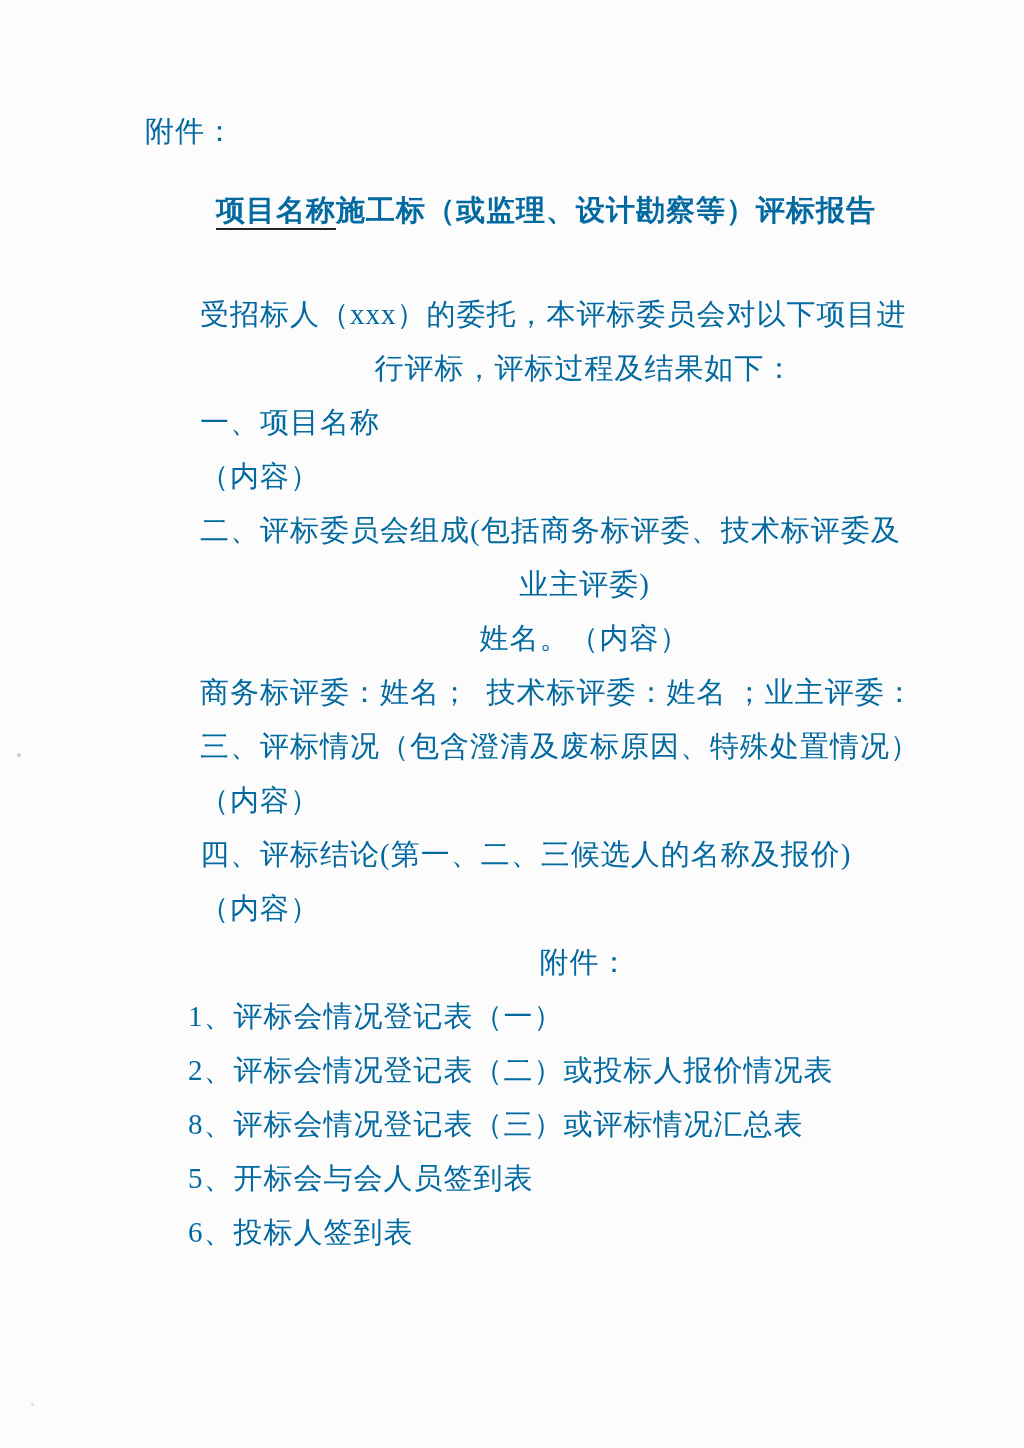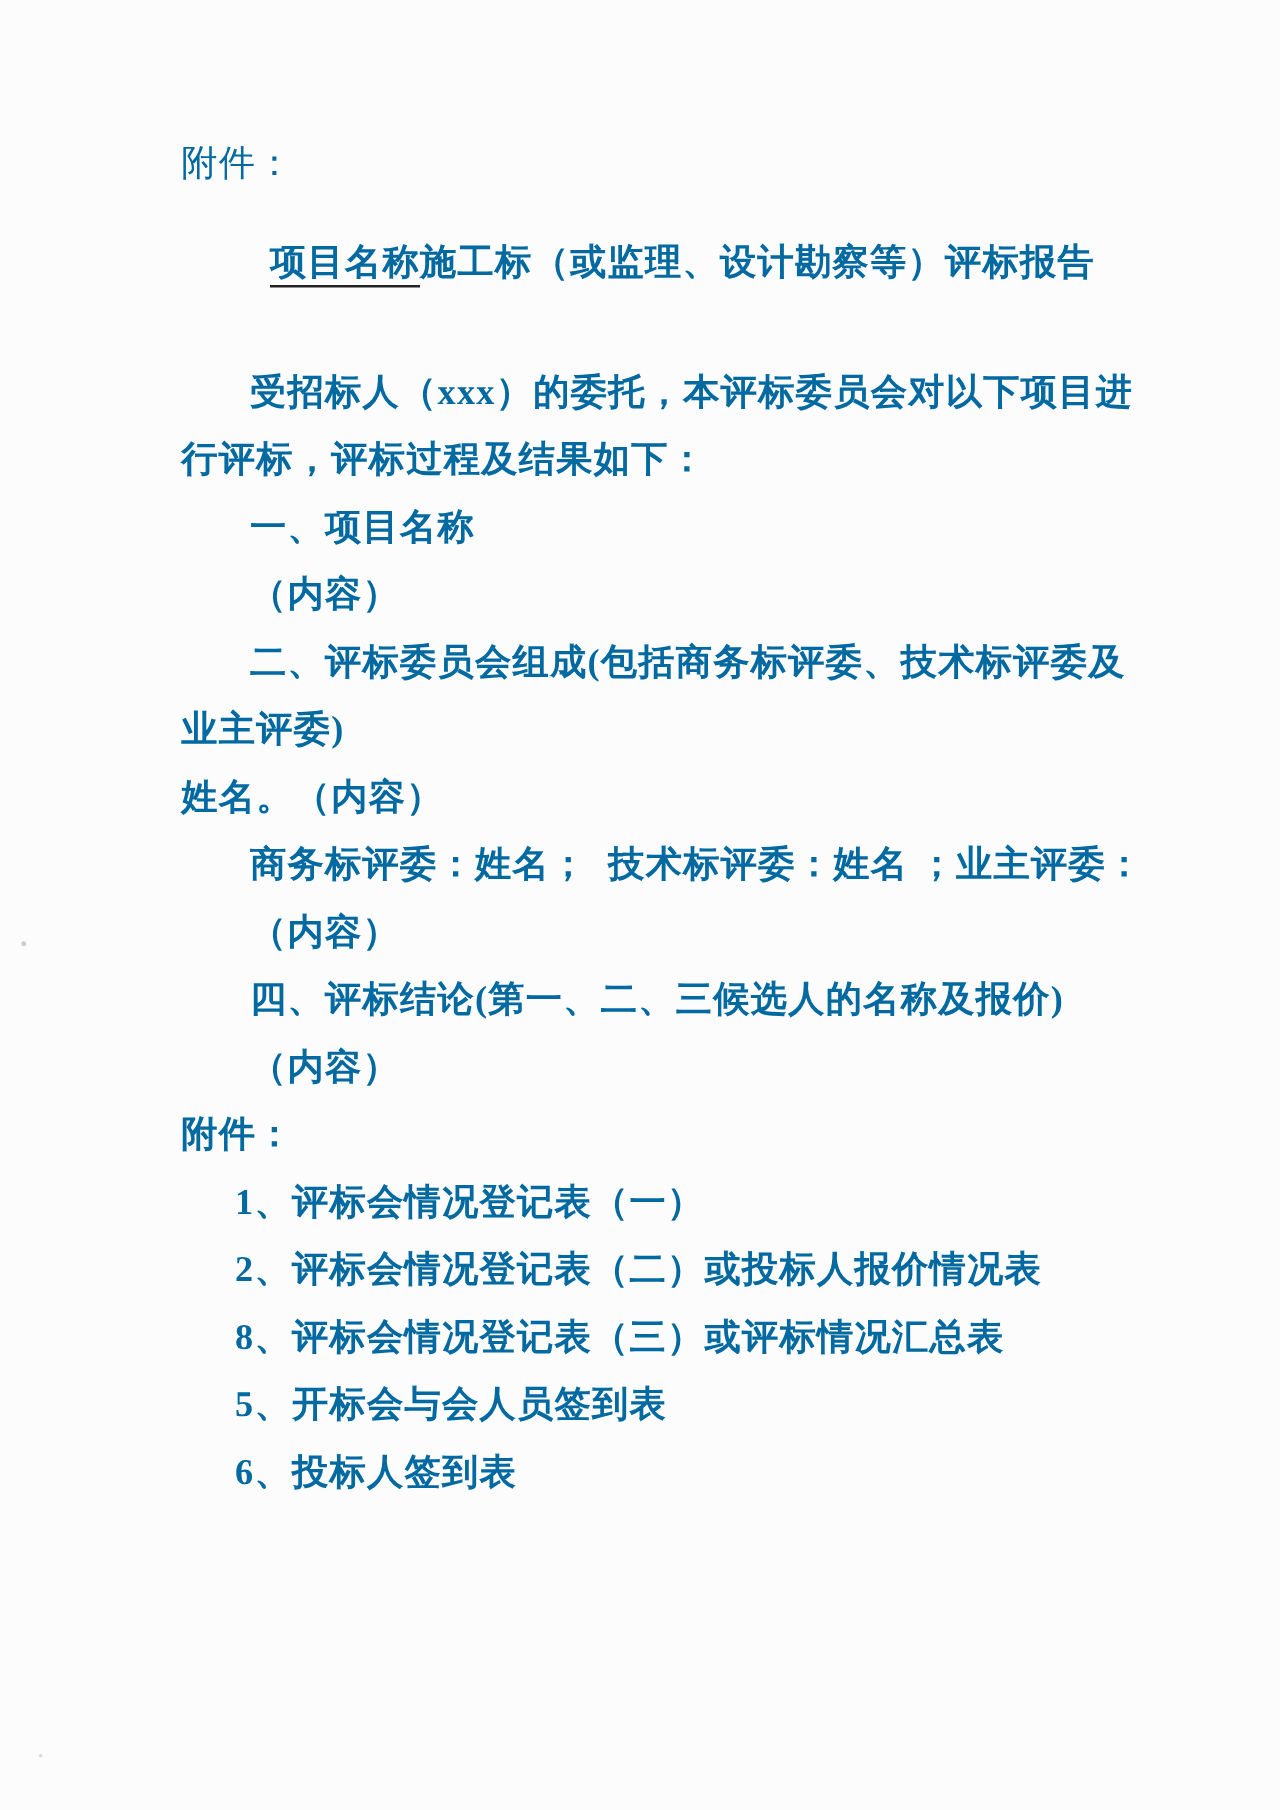--- a/index.html
+++ b/index.html
@@ -44,31 +44,30 @@
   .doc-title .underlined {
     border-bottom: 2px solid #222222;
     padding-bottom: 2px;
     margin-left: 24px;
   }
   .body-lines {
     position: absolute;
     top: 287px;
     left: 145px;
     right: 0;
-    font-weight: bold;
   }
   .line {
     height: 54px;
     line-height: 54px;
     font-size: 29px;
     letter-spacing: 1px;
     white-space: pre;
   }
   .line.indent { padding-left: 55px; }
-  .line.flush  { padding-left: 0; }
+  .line.flush  { padding-left: 0; text-align: center; }
   .line.list   { padding-left: 43px; }
   .artifact {
     position: absolute;
     border-radius: 50%;
     background: #b9b9b9;
   }
   .artifact.dot-1 {
     left: 17px;
     top: 753px;
     width: 4px;
@@ -94,20 +93,21 @@
 
   <div class="body-lines" id="body-lines">
       <div class="line indent">受招标人（xxx）的委托，本评标委员会对以下项目进</div>
       <div class="line flush">行评标，评标过程及结果如下：</div>
       <div class="line indent">一、项目名称</div>
       <div class="line indent">（内容）</div>
       <div class="line indent">二、评标委员会组成(包括商务标评委、技术标评委及</div>
       <div class="line flush">业主评委)</div>
       <div class="line flush">姓名。（内容）</div>
       <div class="line indent">商务标评委：姓名；  技术标评委：姓名 ；业主评委：</div>
+      <div class="line indent">三、评标情况（包含澄清及废标原因、特殊处置情况）</div>
       <div class="line indent">（内容）</div>
       <div class="line indent">四、评标结论(第一、二、三候选人的名称及报价)</div>
       <div class="line indent">（内容）</div>
       <div class="line flush">附件：</div>
       <div class="line list">1、评标会情况登记表（一）</div>
       <div class="line list">2、评标会情况登记表（二）或投标人报价情况表</div>
       <div class="line list">8、评标会情况登记表（三）或评标情况汇总表</div>
       <div class="line list">5、开标会与会人员签到表</div>
       <div class="line list">6、投标人签到表</div>
     </div>

